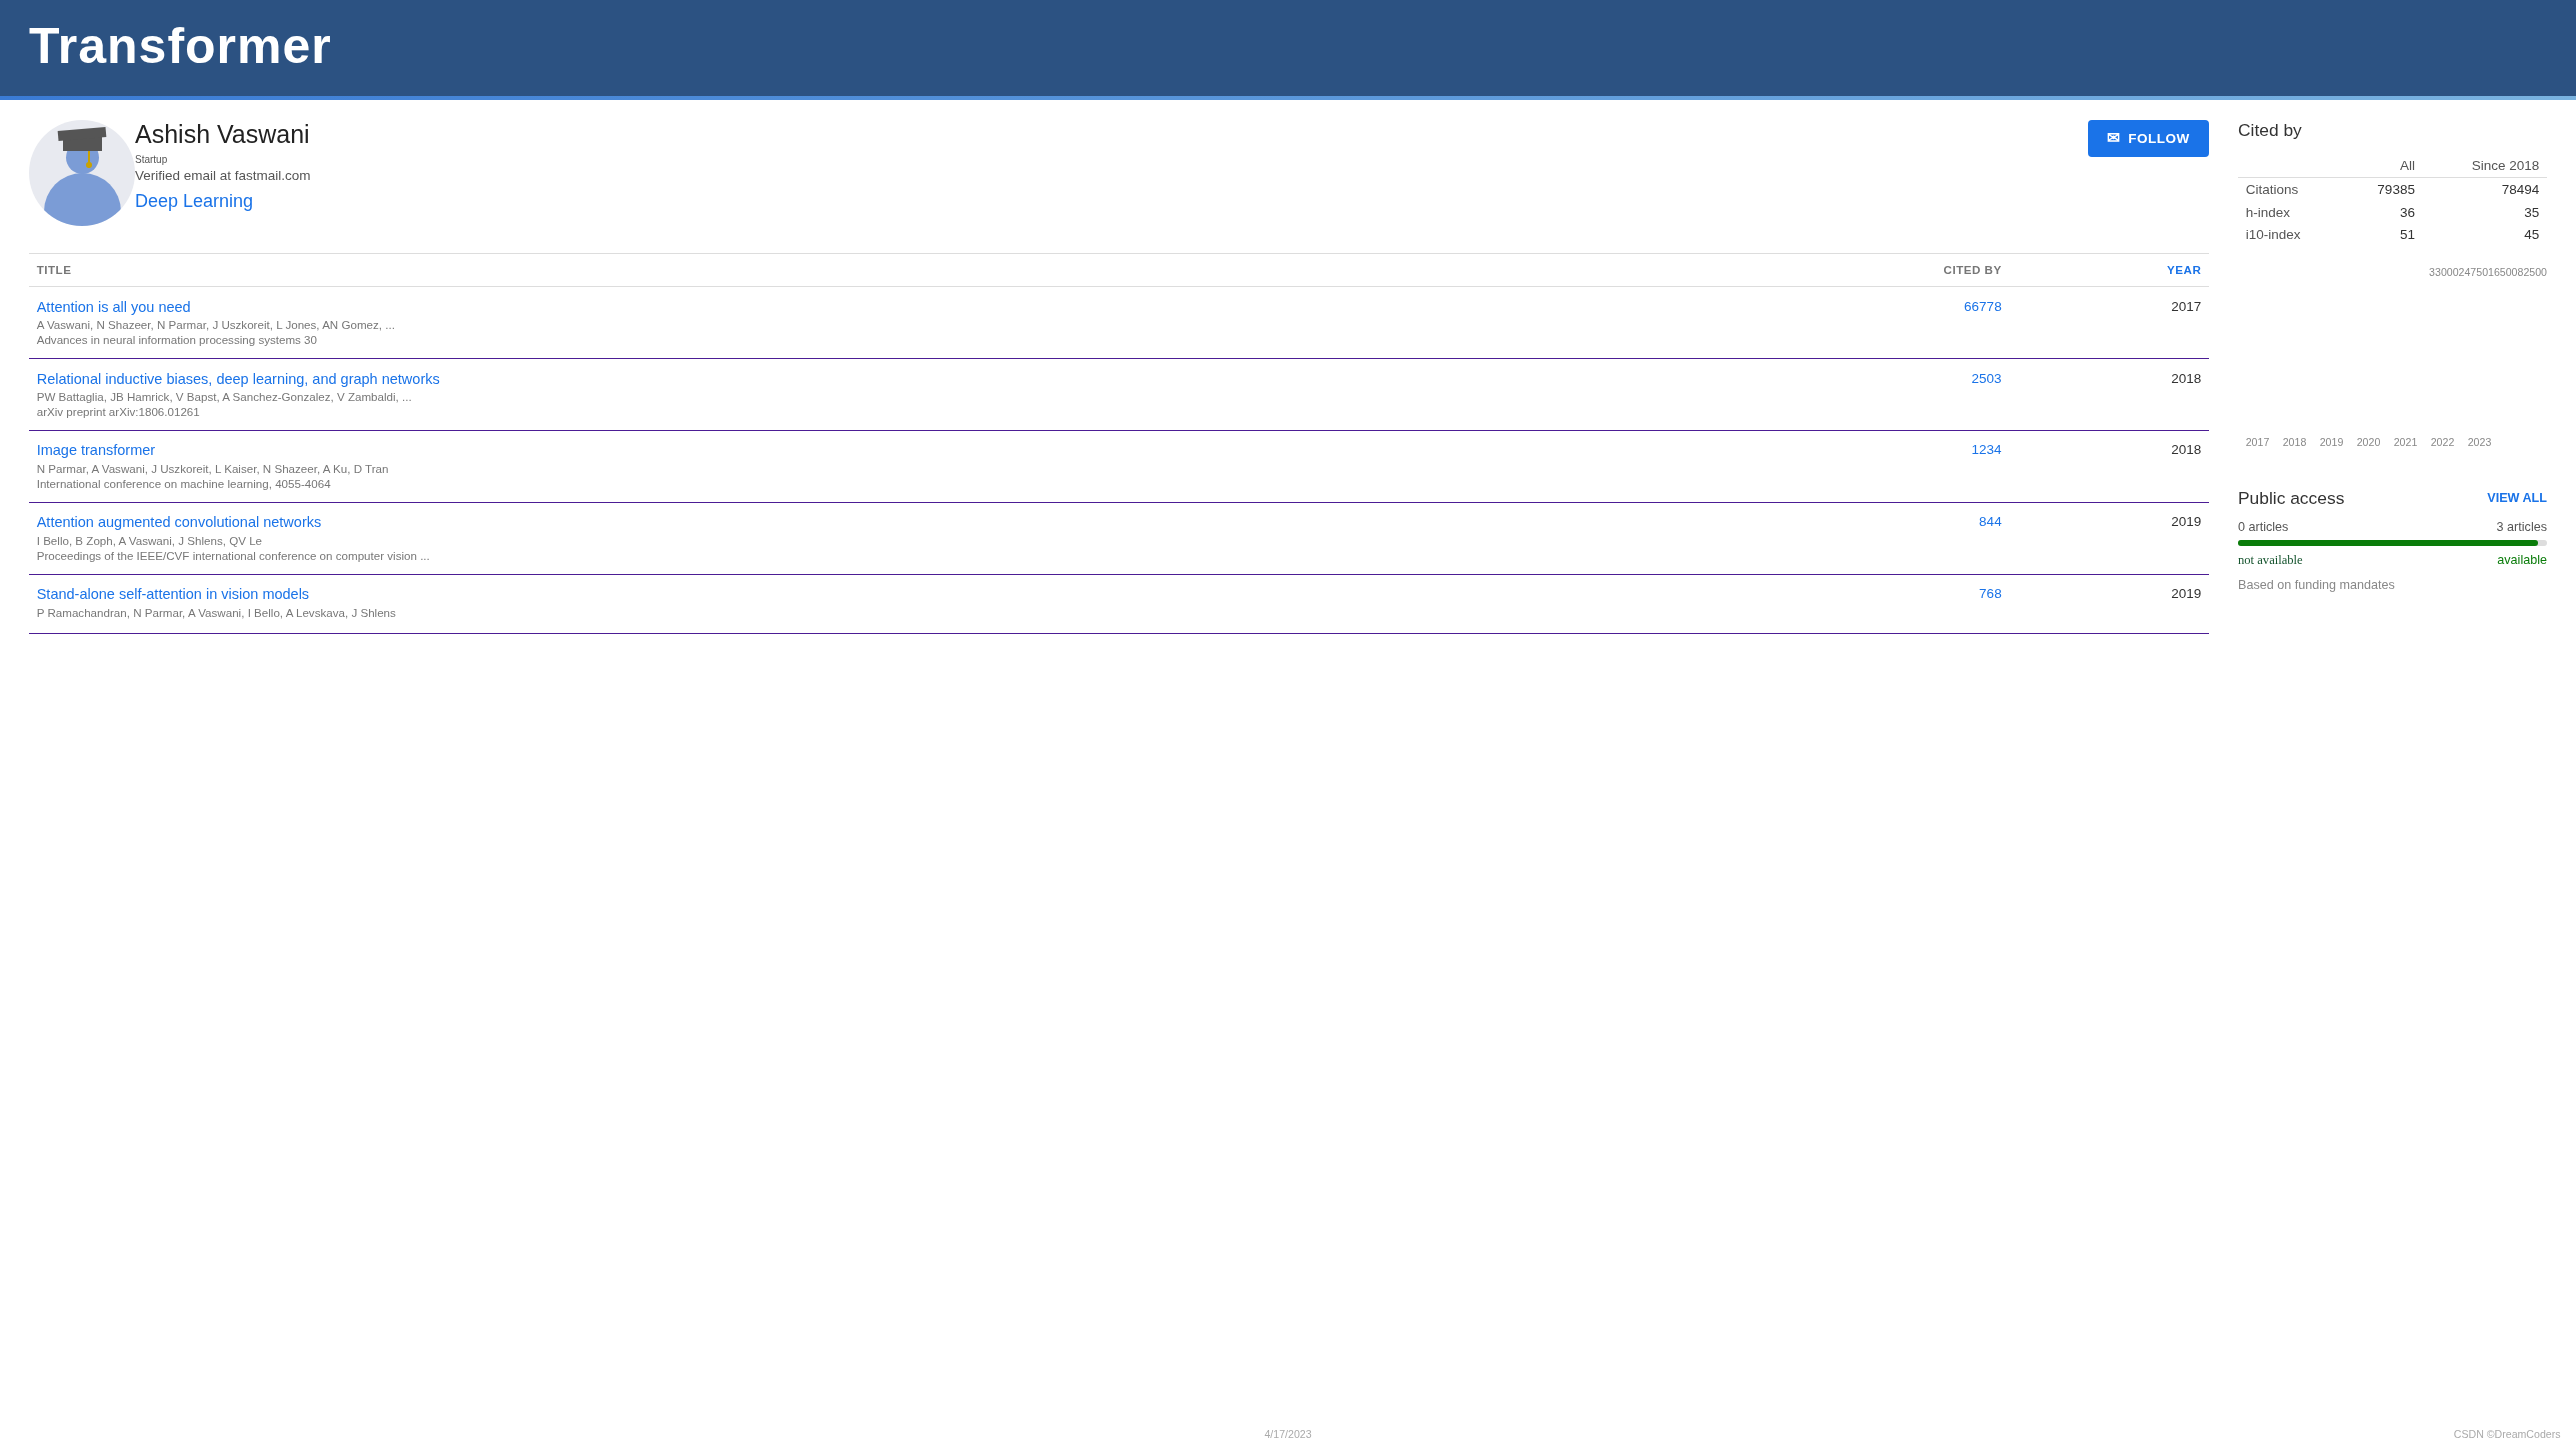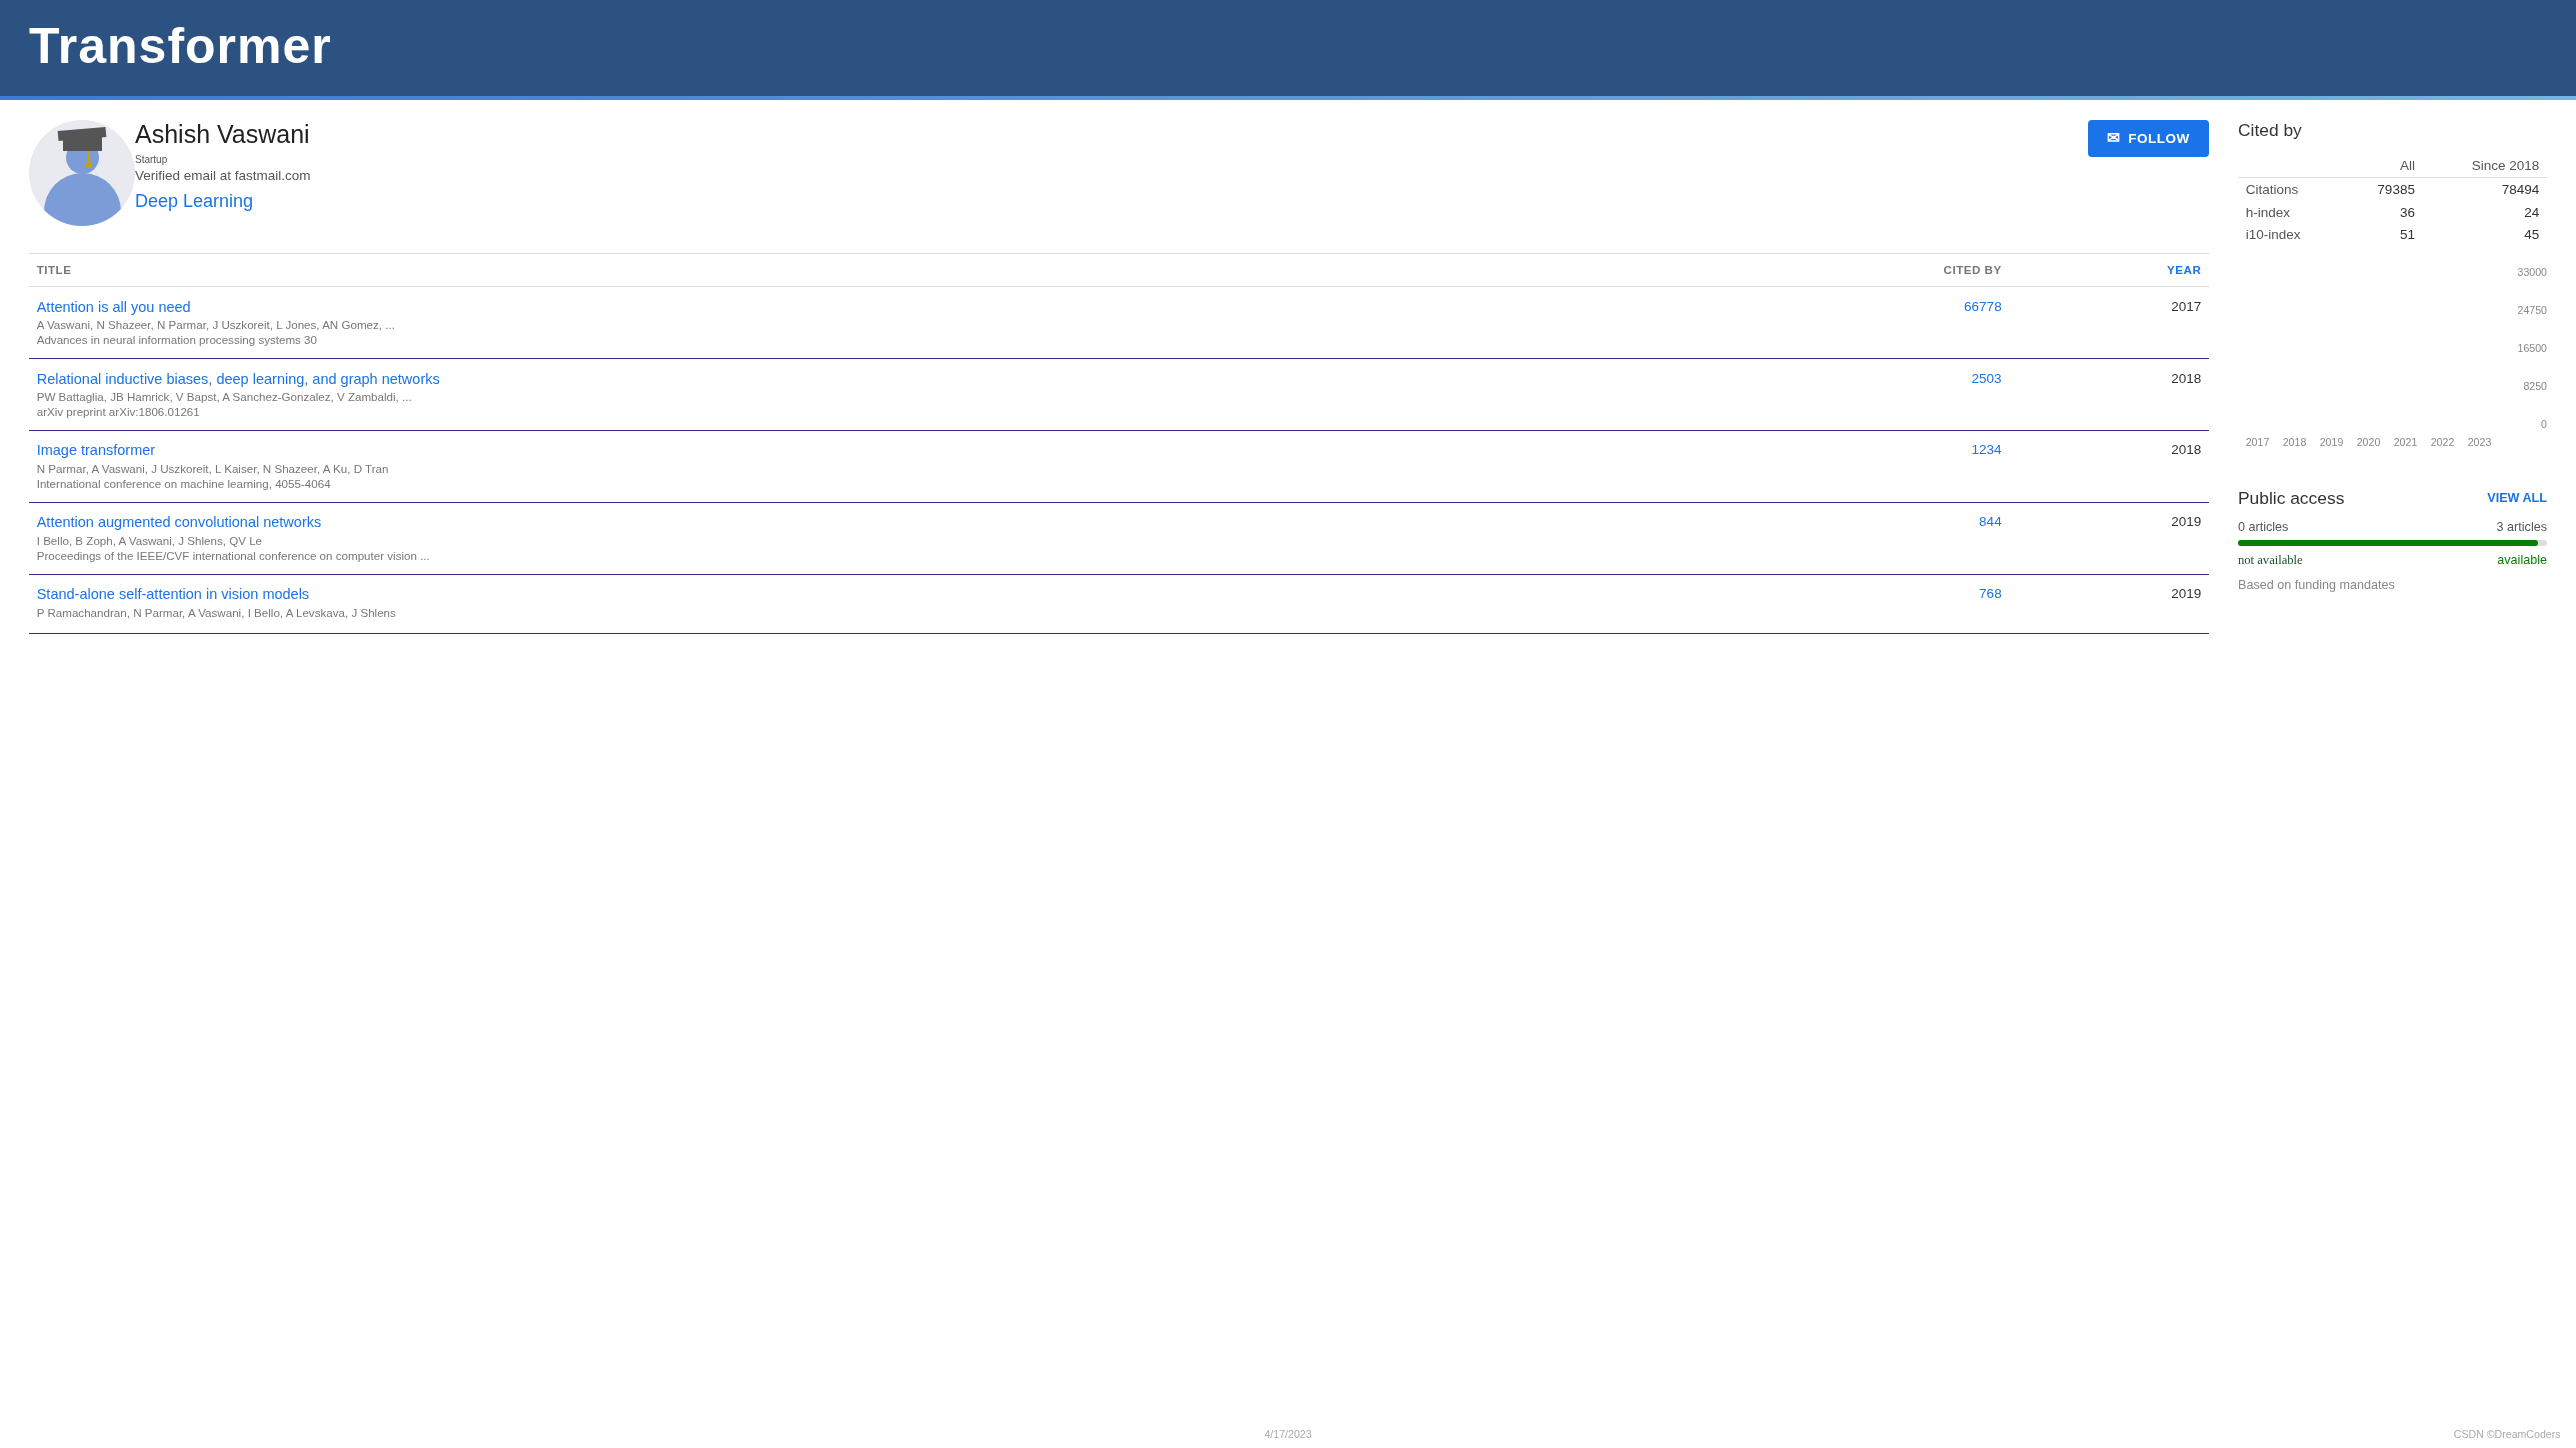--- a/index.html
+++ b/index.html
@@ -245,25 +245,25 @@
       margin-top: 19.3px;
       position: relative;
       height: 193px;
     }
     .chart-y-labels {
       position: absolute;
       right: 0;
       top: 0;
       bottom: 29px;
       display: flex;
-      flex-direction: column;
+      flex-direction: row;
       justify-content: space-between;
       font-size: 10.6px;
       color: #888;
-      text-align: right;
+      text-align: center;
     }
     .bars-wrapper {
       position: absolute;
       left: 0;
       right: 48px;
       top: 0;
       bottom: 29px;
       display: flex;
       align-items: flex-end;
       gap: 5.8px;
@@ -470,21 +470,21 @@
         </thead>
         <tbody id="stats-tbody">
         <tr>
       <td style="text-align:left;color:#555;">Citations</td>
       <td>79385</td>
       <td>78494</td>
     </tr>
             <tr>
       <td style="text-align:left;color:#555;">h-index</td>
       <td>36</td>
-      <td>24</td>
+      <td>35</td>
     </tr>
             <tr>
       <td style="text-align:left;color:#555;">i10-index</td>
       <td>51</td>
       <td>45</td>
     </tr>
           </tbody>
       </table>
 
       <div class="chart-container">

